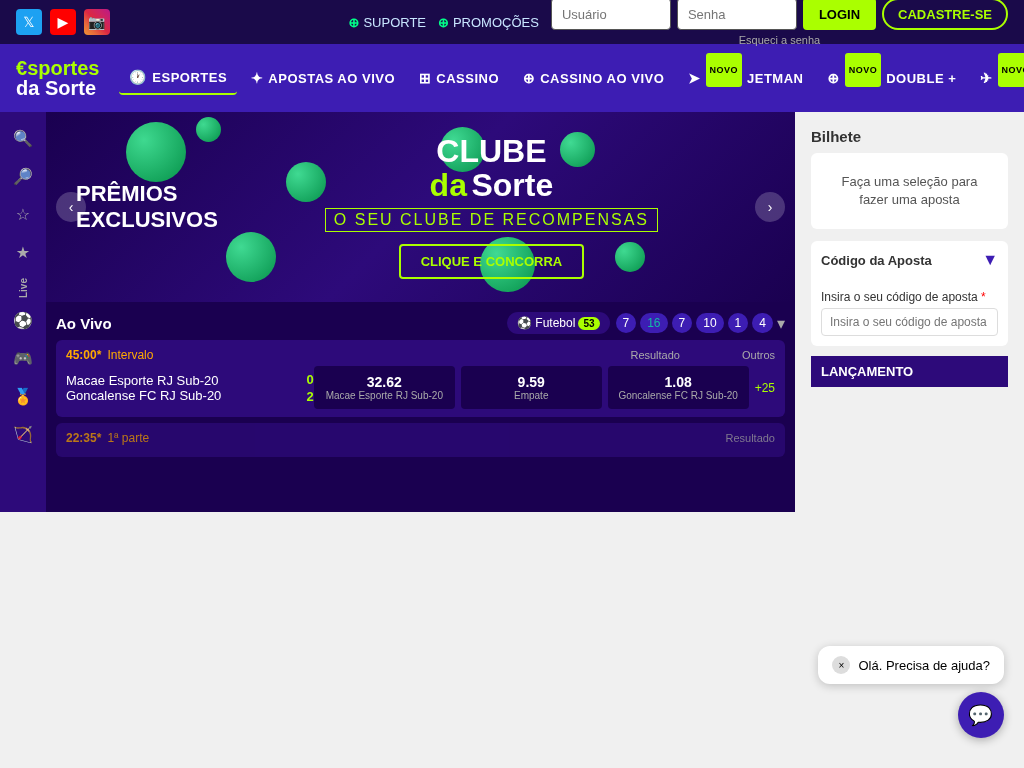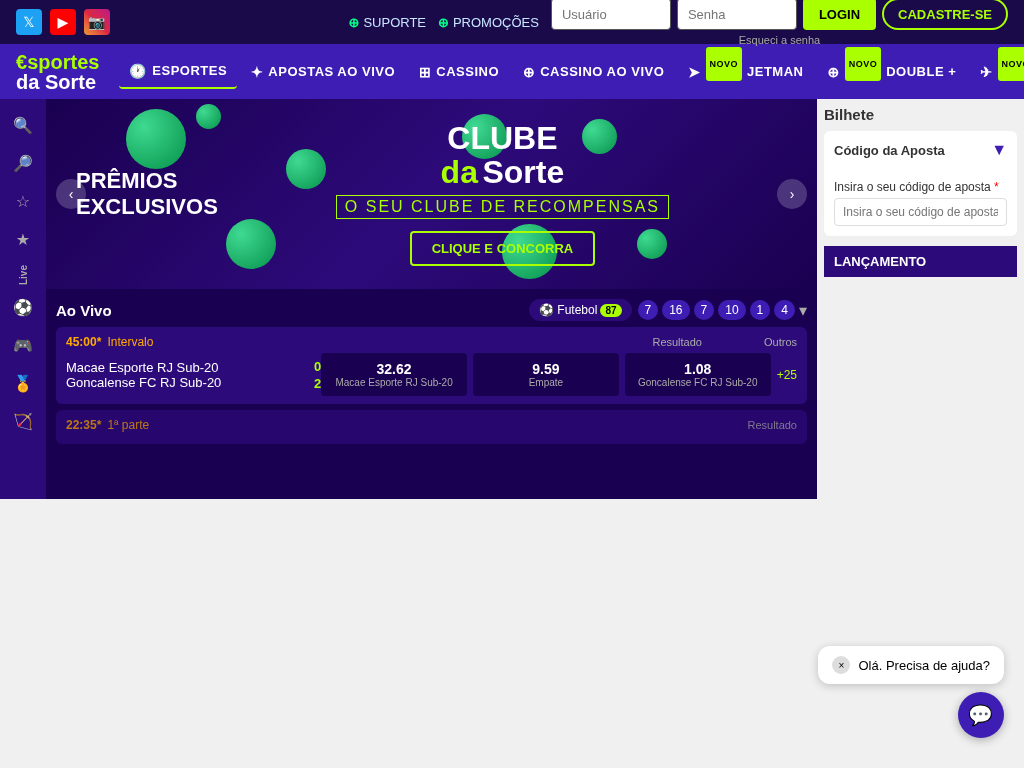--- a/index.html
+++ b/index.html
@@ -42,21 +42,21 @@
       cursor: pointer; font-size: 13px; height: 32px;
     }
     .forgot-pass { color: #aaa; font-size: 11px; text-align: center; width: 100%; margin-top: 2px; }
 
     
     .nav-bar {
       background: #3d1db3;
       display: flex;
       align-items: center;
       padding: 0 16px;
-      height: 55px;
+      height: 68px;
     }
     .logo { display: flex; flex-direction: column; margin-right: 20px; }
     .logo-top { color: #aaff00; font-size: 20px; font-weight: bold; line-height: 1; }
     .logo-bottom { color: white; font-size: 20px; font-weight: bold; line-height: 1; }
     .logo-c { color: #aaff00; }
     .nav-items { display: flex; align-items: center; gap: 4px; flex: 1; }
     .nav-item {
       display: flex; align-items: center; gap: 5px;
       padding: 8px 10px; color: white; font-size: 13px;
       cursor: pointer; border-radius: 4px; white-space: nowrap;
@@ -197,23 +197,23 @@
     .more-odds { color: #aaff00; font-size: 12px; cursor: pointer; white-space: nowrap; }
     .result-label { color: #aaa; font-size: 11px; }
     .outros-label { color: #aaa; font-size: 11px; }
     .match-full-row {
       display: flex; align-items: center;
     }
     .match-info { flex: 1; }
 
     
     .right-sidebar {
-      width: 207px;
+      width: 229px;
       background: #f0f0f0;
-      padding: 7px;
+      padding: 16px;
     }
     .bilhete-title {
       font-size: 15px; font-weight: bold; color: #333;
       margin-bottom: 8px;
     }
     .bilhete-empty {
       background: white; border-radius: 6px;
       padding: 20px; text-align: center;
       color: #555; font-size: 13px; line-height: 1.4;
       margin-bottom: 12px;
@@ -397,25 +397,25 @@
       <button class="banner-next">›</button>
     </div>
 
     <div class="live-section">
       <div class="live-header">
         <span class="live-title">Ao Vivo</span>
         <div class="live-filters">
           <div class="filter-pill">
             <span>⚽</span>
             <span>Futebol</span>
-            <span class="filter-count">87</span>
+            <span class="filter-count">53</span>
           </div>
           <div class="filter-icons">
             <span style="color:white;font-size:12px;background:#3d1db3;padding:3px 7px;border-radius:10px;">7</span>
-            <span style="color:#ffffff;font-size:12px;background:#3d1db3;padding:3px 7px;border-radius:10px;">16</span>
+            <span style="color:#14b8a6;font-size:12px;background:#3d1db3;padding:3px 7px;border-radius:10px;">16</span>
             <span style="color:white;font-size:12px;background:#3d1db3;padding:3px 7px;border-radius:10px;">7</span>
             <span style="color:white;font-size:12px;background:#3d1db3;padding:3px 7px;border-radius:10px;">10</span>
             <span style="color:white;font-size:12px;background:#3d1db3;padding:3px 7px;border-radius:10px;">1</span>
             <span style="color:white;font-size:12px;background:#3d1db3;padding:3px 7px;border-radius:10px;">4</span>
             <span style="color:#aaa;font-size:16px;">▾</span>
           </div>
         </div>
       </div>
 
       <div class="match-row">
@@ -463,20 +463,23 @@
           <span style="flex:1;"></span>
           <span class="result-label">Resultado</span>
         </div>
       </div>
     </div>
 
   </div>
 
   <div class="right-sidebar">
     <div class="bilhete-title">Bilhete</div>
+    <div class="bilhete-empty">
+      <span>Faça uma seleção para fazer uma aposta</span>
+    </div>
     <div class="codigo-section">
       <div class="codigo-header">
         <span class="codigo-title">Código da Aposta</span>
         <span class="codigo-arrow">▼</span>
       </div>
       <div style="font-size:12px;color:#333;margin-bottom:4px;">
         Insira o seu código de aposta <span class="codigo-required">*</span>
       </div>
       <input class="codigo-input" placeholder="Insira o seu código de aposta" style="">
     </div>

